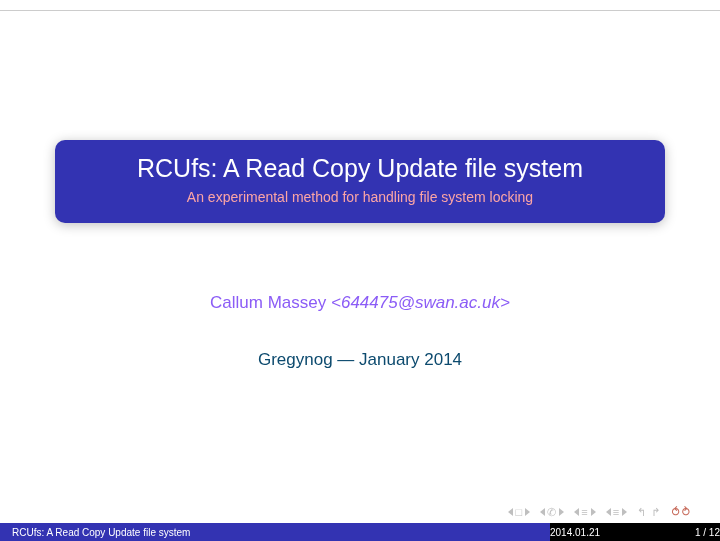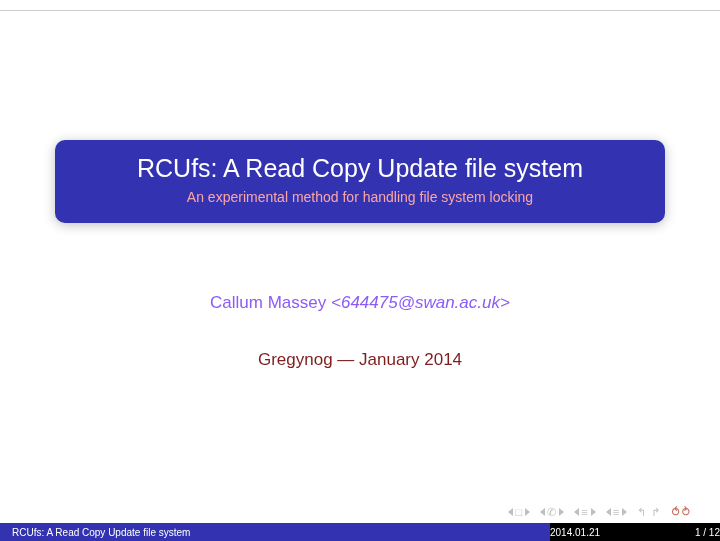--- a/index.html
+++ b/index.html
@@ -53,21 +53,21 @@
     margin-top: 29px;
   }
   .author-email { font-style: italic; }
   .venue {
     position: absolute;
     top: 350px;
     left: 0;
     right: 0;
     text-align: center;
     font-size: 17px;
-    color: #7f1d1d;
+    color: #0c4a6e;
   }
   .nav-icons {
     position: absolute;
     bottom: 22px;
     right: 28px;
     display: flex;
     gap: 10px;
     align-items: center;
     color: #bfbfbf;
     font-size: 11px;

